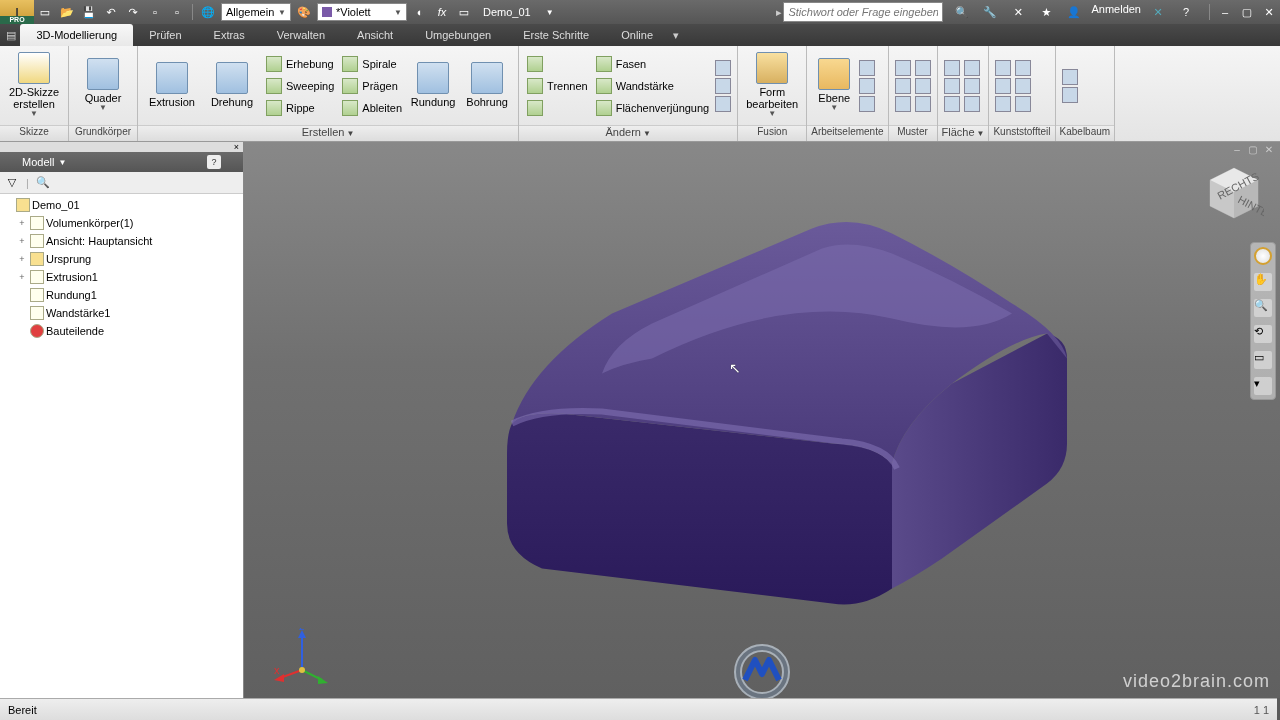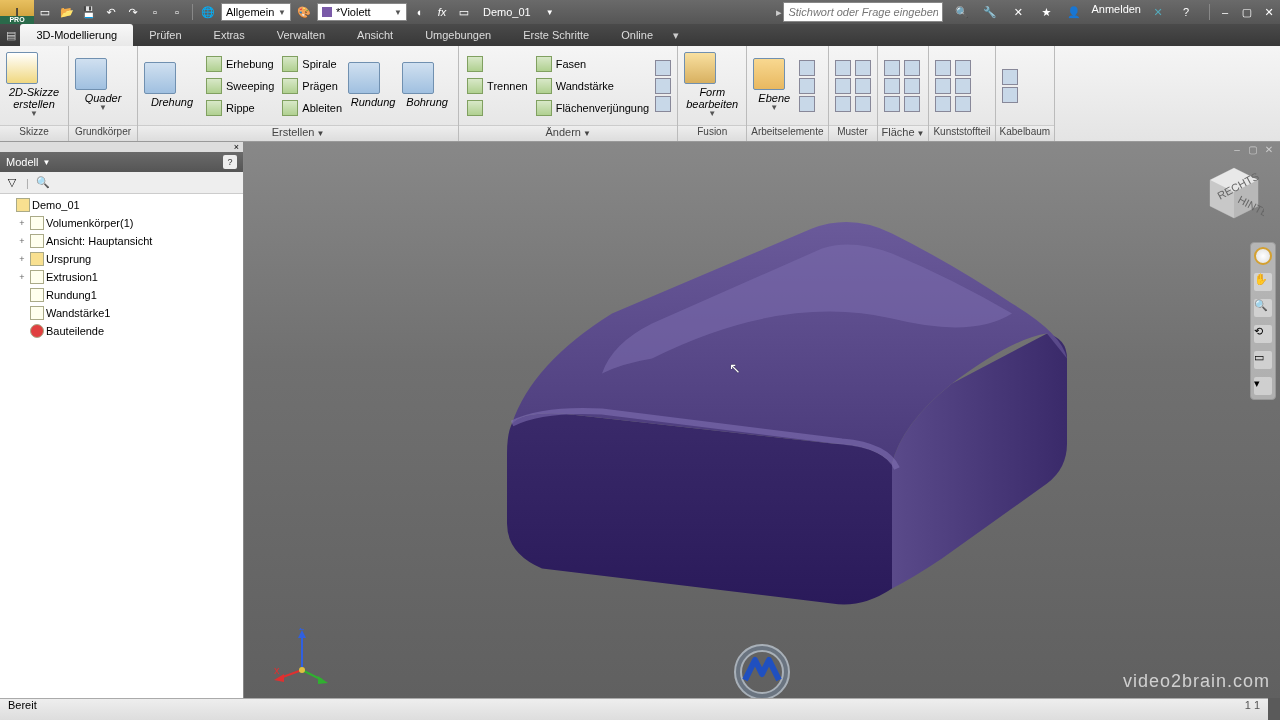--- a/index.html
+++ b/index.html
@@ -17,50 +17,50 @@
 .titlebar .sep { width:1px; height:16px; background:#888; margin:0 4px; }
 .menubar { height:22px; background:linear-gradient(#4a4a4a,#383838); display:flex; align-items:center; }
 .menubar .tab { padding:0 16px; height:22px; line-height:22px; color:#ddd; cursor:pointer; }
 .menubar .tab.active { background:linear-gradient(#f8f8f8,#e8e8e8); color:#000; border-radius:3px 3px 0 0; }
 .menubar .tb-icon { margin:0 4px; cursor:pointer; }
 .ribbon { height:96px; background:linear-gradient(#f5f5f5,#e4e4e4); display:flex; border-bottom:1px solid #999; }
 .ribbon-group { border-right:1px solid #bbb; display:flex; flex-direction:column; }
 .ribbon-group .body { flex:1; display:flex; align-items:center; padding:2px 6px; gap:4px; }
 .ribbon-group .label { height:16px; text-align:center; font-size:10px; color:#444; background:linear-gradient(#eee,#ddd); border-top:1px solid #ccc; padding:0 4px; white-space:nowrap; }
 .ribbon-group .label .dd { font-size:8px; margin-left:2px; }
-.rbtn-lg { display:flex; flex-direction:column; justify-content:center; width:56px; height:74px; cursor:pointer; text-align:center; line-height:1.1;font-style:italic; }
+.rbtn-lg { display:flex; flex-direction:column; align-items:center; justify-content:center; width:56px; height:74px; cursor:pointer; text-align:center; line-height:1.1; }
 .rbtn-lg .ico { width:32px; height:32px; background:linear-gradient(#d0e0f0,#a0c0e0); border:1px solid #7090b0; border-radius:2px; margin-bottom:2px; }
 .rbtn-lg .dd { font-size:8px; color:#555; }
 .rbtn-sm { display:flex; align-items:center; height:22px; cursor:pointer; padding:0 2px; white-space:nowrap; }
 .rbtn-sm .ico { width:16px; height:16px; background:linear-gradient(#d8e8c8,#b0d090); border:1px solid #80a060; margin-right:4px; }
 .rbtn-col { display:flex; flex-direction:column; }
 .icon-col { display:flex; flex-direction:column; gap:2px; }
 .icon-col .ico { width:16px; height:16px; background:#c8d8e8; border:1px solid #889; cursor:pointer; }
 .workspace { position:absolute; top:142px; left:0; right:0; bottom:22px; display:flex; }
 .browser { width:244px; background:#f4f4f4; border-right:1px solid #888; display:flex; flex-direction:column; position:relative; }
 .browser .closebar { height:10px; background:#ddd; text-align:right; padding-right:4px; font-size:9px; cursor:pointer; }
-.browser .header { height:20px; background:linear-gradient(#6a6a6a,#555); color:#fff; display:flex; align-items:center; padding:0 6px; }
+.browser .header { height:20px; background:linear-gradient(#6a6a6a,#555); color:#fff; display:flex; align-items:center; padding:0 22px; }
 .browser .header .dd { font-size:8px; margin-left:4px; }
 .browser .header .help { margin-left:auto; width:14px; height:14px; background:#eee; color:#333; text-align:center; line-height:14px; border-radius:2px; font-size:9px; }
 .browser .toolbar { height:22px; background:#eee; display:flex; align-items:center; padding:0 4px; gap:6px; border-bottom:1px solid #ccc; }
 .browser .toolbar .ico { width:16px; height:16px; cursor:pointer; display:flex; align-items:center; justify-content:center; }
 .browser .tree { flex:1; background:#fff; overflow:auto; padding:2px; }
 .tree-item { display:flex; align-items:center; height:18px; cursor:pointer; white-space:nowrap; }
 .tree-item .exp { width:12px; text-align:center; font-size:9px; color:#666; }
 .tree-item .tico { width:14px; height:14px; margin:0 2px; border:1px solid #aa8; background:#ffe; }
 .tree-item.ind1 { padding-left:14px; }
 .viewport { flex:1; background:linear-gradient(180deg,#888 0%,#707070 40%,#606060 100%); position:relative; }
 .viewport .win-ctrl { position:absolute; top:2px; right:4px; display:flex; gap:2px; }
 .viewport .win-ctrl span { width:14px; height:12px; color:#ccc; text-align:center; font-size:10px; cursor:pointer; }
 .viewcube { position:absolute; top:20px; right:16px; width:60px; height:60px; }
 .navbar { position:absolute; top:100px; right:4px; width:26px; background:rgba(220,220,220,0.6); border:1px solid #999; border-radius:4px; display:flex; flex-direction:column; align-items:center; padding:4px 0; gap:8px; }
 .navbar .nico { width:18px; height:18px; background:rgba(255,255,255,0.4); border-radius:2px; cursor:pointer; }
 .navbar .nico.wheel { border-radius:50%; border:2px solid #d4a030; background:radial-gradient(#fff,#ddd); }
 .triad { position:absolute; bottom:10px; left:28px; width:60px; height:60px; }
-.statusbar { position:absolute; bottom:0; left:0; right:12px; height:22px; background:linear-gradient(#eee,#ddd); display:flex; align-items:flex-start; padding:0 8px; border-top:1px solid #aaa; }
+.statusbar { position:absolute; bottom:0; left:0; right:3px; height:22px; background:linear-gradient(#eee,#ddd); display:flex; align-items:center; padding:0 8px; border-top:1px solid #aaa; }
 .statusbar .r { margin-left:auto; color:#555; }
 .watermark { position:absolute; bottom:6px; right:10px; color:rgba(255,255,255,0.7); font-size:18px; font-weight:300; letter-spacing:1px; }
 .model-shape { position:absolute; left:50%; top:50%; transform:translate(-50%,-55%); }
 .cursor { position:absolute; left:485px; top:218px; font-size:14px; color:#fff; text-shadow:0 0 1px #000; pointer-events:none; }
 .centerlogo { position:absolute; bottom:0px; left:50%; transform:translateX(-50%); }
 svg { display:block; }
 </style>
 </head>
 <body>
 
@@ -141,20 +141,24 @@
           <span>Quader</span>
           <span class="dd">▼</span>
         </div>
       </div>
     <div class="label">Grundkörper</div>
   </div>
   <div class="ribbon-group">
     <div class="body">
       <div class="rbtn-lg">
           <div class="ico"></div>
+          <span>Extrusion</span>
+        </div>
+      <div class="rbtn-lg">
+          <div class="ico"></div>
           <span>Drehung</span>
         </div>
       <div class="rbtn-col">
         <div class="rbtn-sm">
             <span class="ico"></span>
             <span>Erhebung</span>
           </div>
         <div class="rbtn-sm">
             <span class="ico"></span>
             <span>Sweeping</span>

